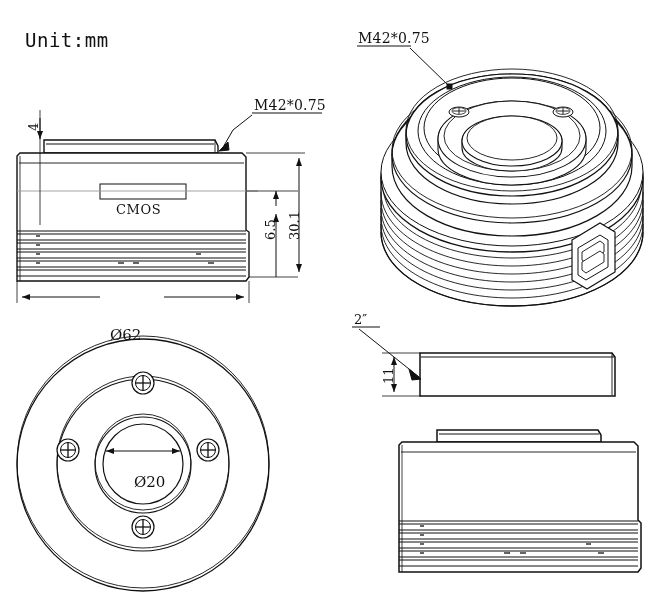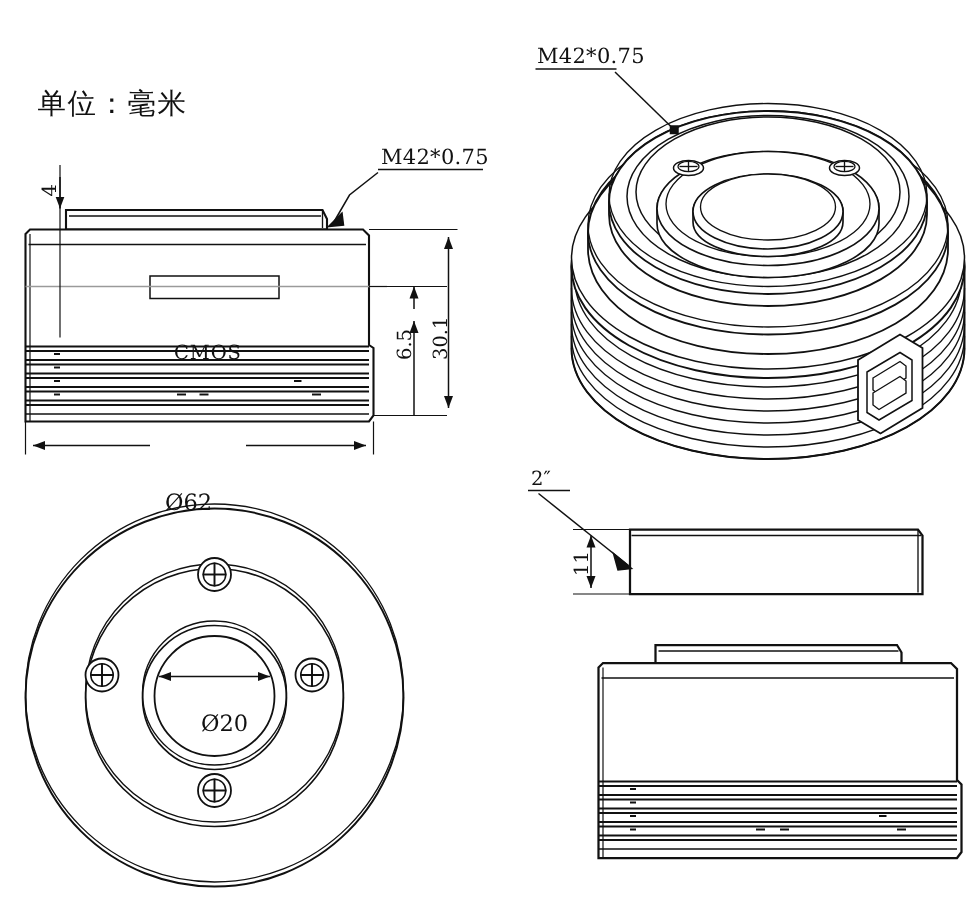--- a/index.html
+++ b/index.html
@@ -21,21 +21,21 @@
     font-family:"DejaVu Serif","Liberation Serif",serif;
     color:#111;
     white-space:nowrap;
     line-height:1;
   }
   .unit-en{font-size:19px;letter-spacing:.5px;font-family:"DejaVu Sans Mono","Liberation Mono",monospace;}
   .unit-cn{font-size:19px;letter-spacing:1px;font-family:"DejaVu Sans","Liberation Sans",sans-serif;}
   .lbl-thread{font-size:14px;font-family:"DejaVu Serif","Liberation Serif",serif;letter-spacing:.2px;}
   .dim{font-size:13px;font-family:"DejaVu Serif","Liberation Serif",serif;}
   .dim-rot{transform:rotate(-90deg);transform-origin:left top;}
-  .cmos{font-size:13px;letter-spacing:.6px;margin-top:26px;}
+  .cmos{font-size:13px;letter-spacing:.6px;}
   .dia{font-size:15px;margin-top:39px;}
   .small2{font-size:13px;}
 </style>
 </head>
 <body>
 
 <div id="sheet">
 
   <svg width="650" height="607" viewBox="0 0 650 607">
     <defs>
@@ -265,21 +265,21 @@
           <line x1="520" y1="553" x2="526" y2="553"></line>
           <line x1="586" y1="544" x2="591" y2="544"></line>
           <line x1="598" y1="553" x2="604" y2="553"></line>
         </g>
         <line x1="399" y1="566" x2="638" y2="566" stroke-width="1"></line>
       </g>
 
     </g>
   </svg>
 
-  <div class="txt unit-cn" style="left:25px;top:60px;">单位：毫米</div>
+  <div class="txt unit-en" style="left:25px;top:31px;">Unit:mm</div>
 
   <div class="txt lbl-thread" style="left:254px;top:98px;">M42*0.75</div>
 
   <div class="txt lbl-thread" style="left:358px;top:31px;">M42*0.75</div>
 
   <div class="txt cmos" style="left:116px;top:203px;">CMOS</div>
 
   <div class="txt dim dim-rot" style="left:27px;top:131px;">4</div>
 
   <div class="txt dim dim-rot" style="left:264px;top:240px;">6.5</div>

